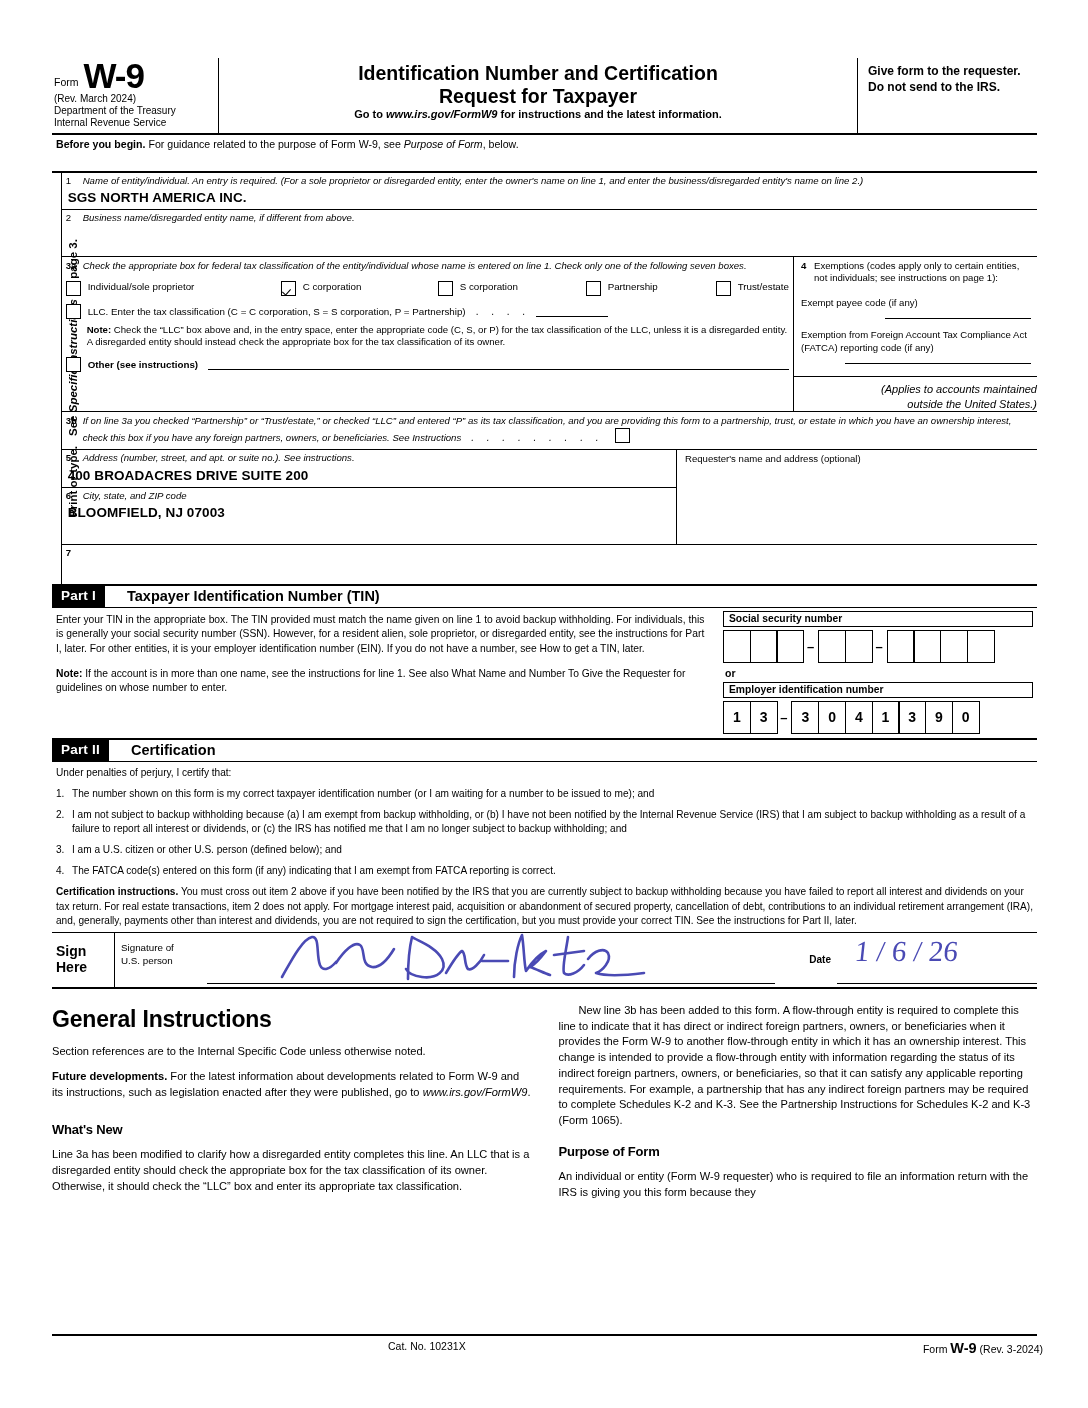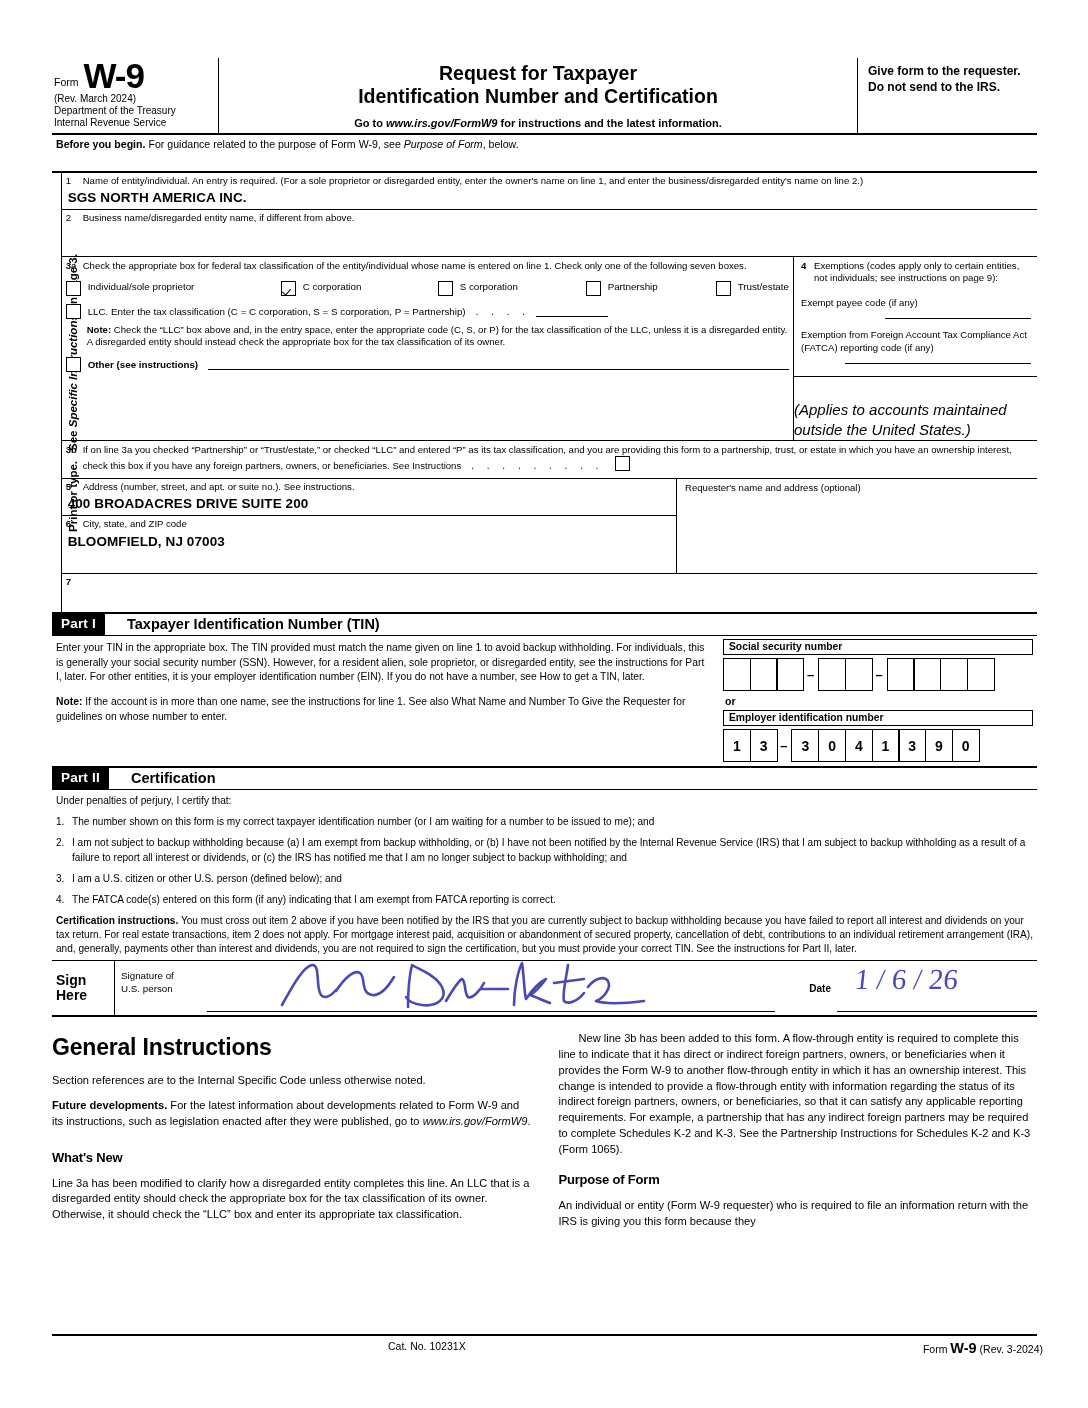--- a/index.html
+++ b/index.html
@@ -24,21 +24,21 @@
   
   .hdr{display:flex;border-bottom:2.2px solid #000;}
   .hdr-left{width:160px;padding:2px 4px 4px 2px;border-right:1.4px solid #000;}
   .hdr-formline{display:flex;align-items:flex-end;gap:5px;}
   .hdr-formword{font-size:10.5px;padding-bottom:4px;}
   .hdr-w9{font-size:35px;font-weight:bold;letter-spacing:-1px;line-height:0.92;}
   .hdr-rev{font-size:10px;margin-top:1px;}
   .hdr-dept{font-size:10px;line-height:1.2;margin-top:1px;}
   .hdr-center{flex:1;text-align:center;padding:4px 6px 3px;border-right:1.4px solid #000;}
   .hdr-t1{font-size:19.5px;font-weight:bold;line-height:1.18;}
-  .hdr-go{font-size:11px;font-weight:bold;margin-top:9px;}
+  .hdr-go{font-size:11px;font-weight:bold;}
   .hdr-right{width:165px;padding:6px 4px 4px 10px;font-size:12px;font-weight:bold;line-height:1.32;}
 
   
   .before{font-size:10.6px;padding:3px 2px 21px 4px;border-bottom:2.2px solid #000;}
 
   
   .body-wrap{display:flex;border-bottom:2.2px solid #000;}
   .sidebar{
     width:42px;border-right:1.4px solid #000;position:relative;
   }
@@ -52,21 +52,21 @@
     display:flex;align-items:baseline;gap:10px;
   }
   .side-a{font-weight:bold;}
   .side-b{font-weight:bold;}
   .side-b i{font-style:italic;}
   .fields{flex:1;}
 
   .row{border-bottom:1.4px solid #000;}
   .rowlbl{font-size:9.6px;line-height:1.28;padding:2px 4px 0 4px;display:flex;}
   .rownum{width:17px;flex:0 0 17px;}
-  .rowtxt{flex:1;}
+  .rowtxt{flex:1;font-style:italic;}
   .entry{font-size:13.5px;font-weight:bold;padding:3px 4px 4px 6px;letter-spacing:0.1px;}
   .entry-blank{height:24px;}
 
   
   .split{display:flex;}
   .col-l{flex:1;border-right:1.4px solid #000;}
   .col-r{width:243px;}
 
   .c3a{padding:3px 4px 6px 4px;}
   .cbrow{display:flex;align-items:center;margin-top:9px;font-size:9.8px;}
@@ -87,22 +87,22 @@
   .otherul{border-bottom:1.4px solid #000;flex:1;height:11px;margin-left:10px;}
 
   .c4{padding:3px 6px 5px 7px;font-size:9.6px;line-height:1.3;}
   .c4head{display:flex;}
   .c4num{width:13px;flex:0 0 13px;}
   .exline{margin-top:12px;}
   .exline .rule{border-bottom:1.6px solid #000;height:9px;margin-left:84px;}
   .exline2{margin-top:10px;}
   .exline2 .rule{border-bottom:1.6px solid #000;height:9px;margin-left:44px;}
   .c4foot{
-    border-top:1.4px solid #000;margin-top:7px;padding-top:23px;
-    text-align:left;font-style:italic;font-size:15px;line-height:1.32;
+    border-top:1.4px solid #000;margin-top:7px;padding-top:5px;
+    text-align:right;font-style:italic;font-size:11px;line-height:1.32;
   }
 
   
   .c3b{padding:3px 4px 5px 4px;font-size:9.6px;line-height:1.32;display:flex;}
   .c3b .rowtxt{flex:1;}
   .cb-end{display:inline-block;width:13px;height:13px;border:1.4px solid #000;vertical-align:-2px;margin-left:6px;}
 
   
   .addr-split{display:flex;}
   .addr-l{flex:1;border-right:1.4px solid #000;}
@@ -182,22 +182,22 @@
         <div class="hdr-formword">Form</div>
         <div class="hdr-w9">W-9</div>
       </div>
       <div class="hdr-rev">(Rev. March 2024)</div>
       <div class="hdr-dept">
         <div>Department of the Treasury</div>
         <div>Internal Revenue Service</div>
       </div>
     </div>
     <div class="hdr-center">
+      <div class="hdr-t1">Identification Number and Certification</div>
       <div class="hdr-t1">Request for Taxpayer</div>
-      <div class="hdr-t1">Identification Number and Certification</div>
       <div class="hdr-go"><span>Go to </span><span class="bi">www.irs.gov/FormW9</span><span> for instructions and the latest information.</span></div>
     </div>
     <div class="hdr-right">Give form to the requester. Do not send to the IRS.</div>
   </div>
 
   <div class="before"><span class="b">Before you begin.</span><span> For guidance related to the purpose of Form W-9, see </span><span class="i">Purpose of Form</span><span>, below.</span></div>
 
   <div class="body-wrap">
     <div class="sidebar">
       <div class="side-rot">
@@ -271,21 +271,21 @@
               <span>Other (see instructions)</span>
               <span class="otherul"></span>
             </div>
           </div>
         </div>
 
         <div class="col-r">
           <div class="c4">
             <div class="c4head">
               <div class="c4num b">4</div>
-              <div style="flex:1">Exemptions (codes apply only to certain entities, not individuals; see instructions on page 9):</div>
+              <div style="flex:1">Exemptions (codes apply only to certain entities, not individuals; see instructions on page 1):</div>
             </div>
             <div class="exline">
               <span>Exempt payee code (if any)</span>
               <div class="rule"></div>
             </div>
             <div class="exline2">
               <span>Exemption from Foreign Account Tax Compliance Act (FATCA) reporting code (if any)</span>
               <div class="rule"></div>
             </div>
           </div>

